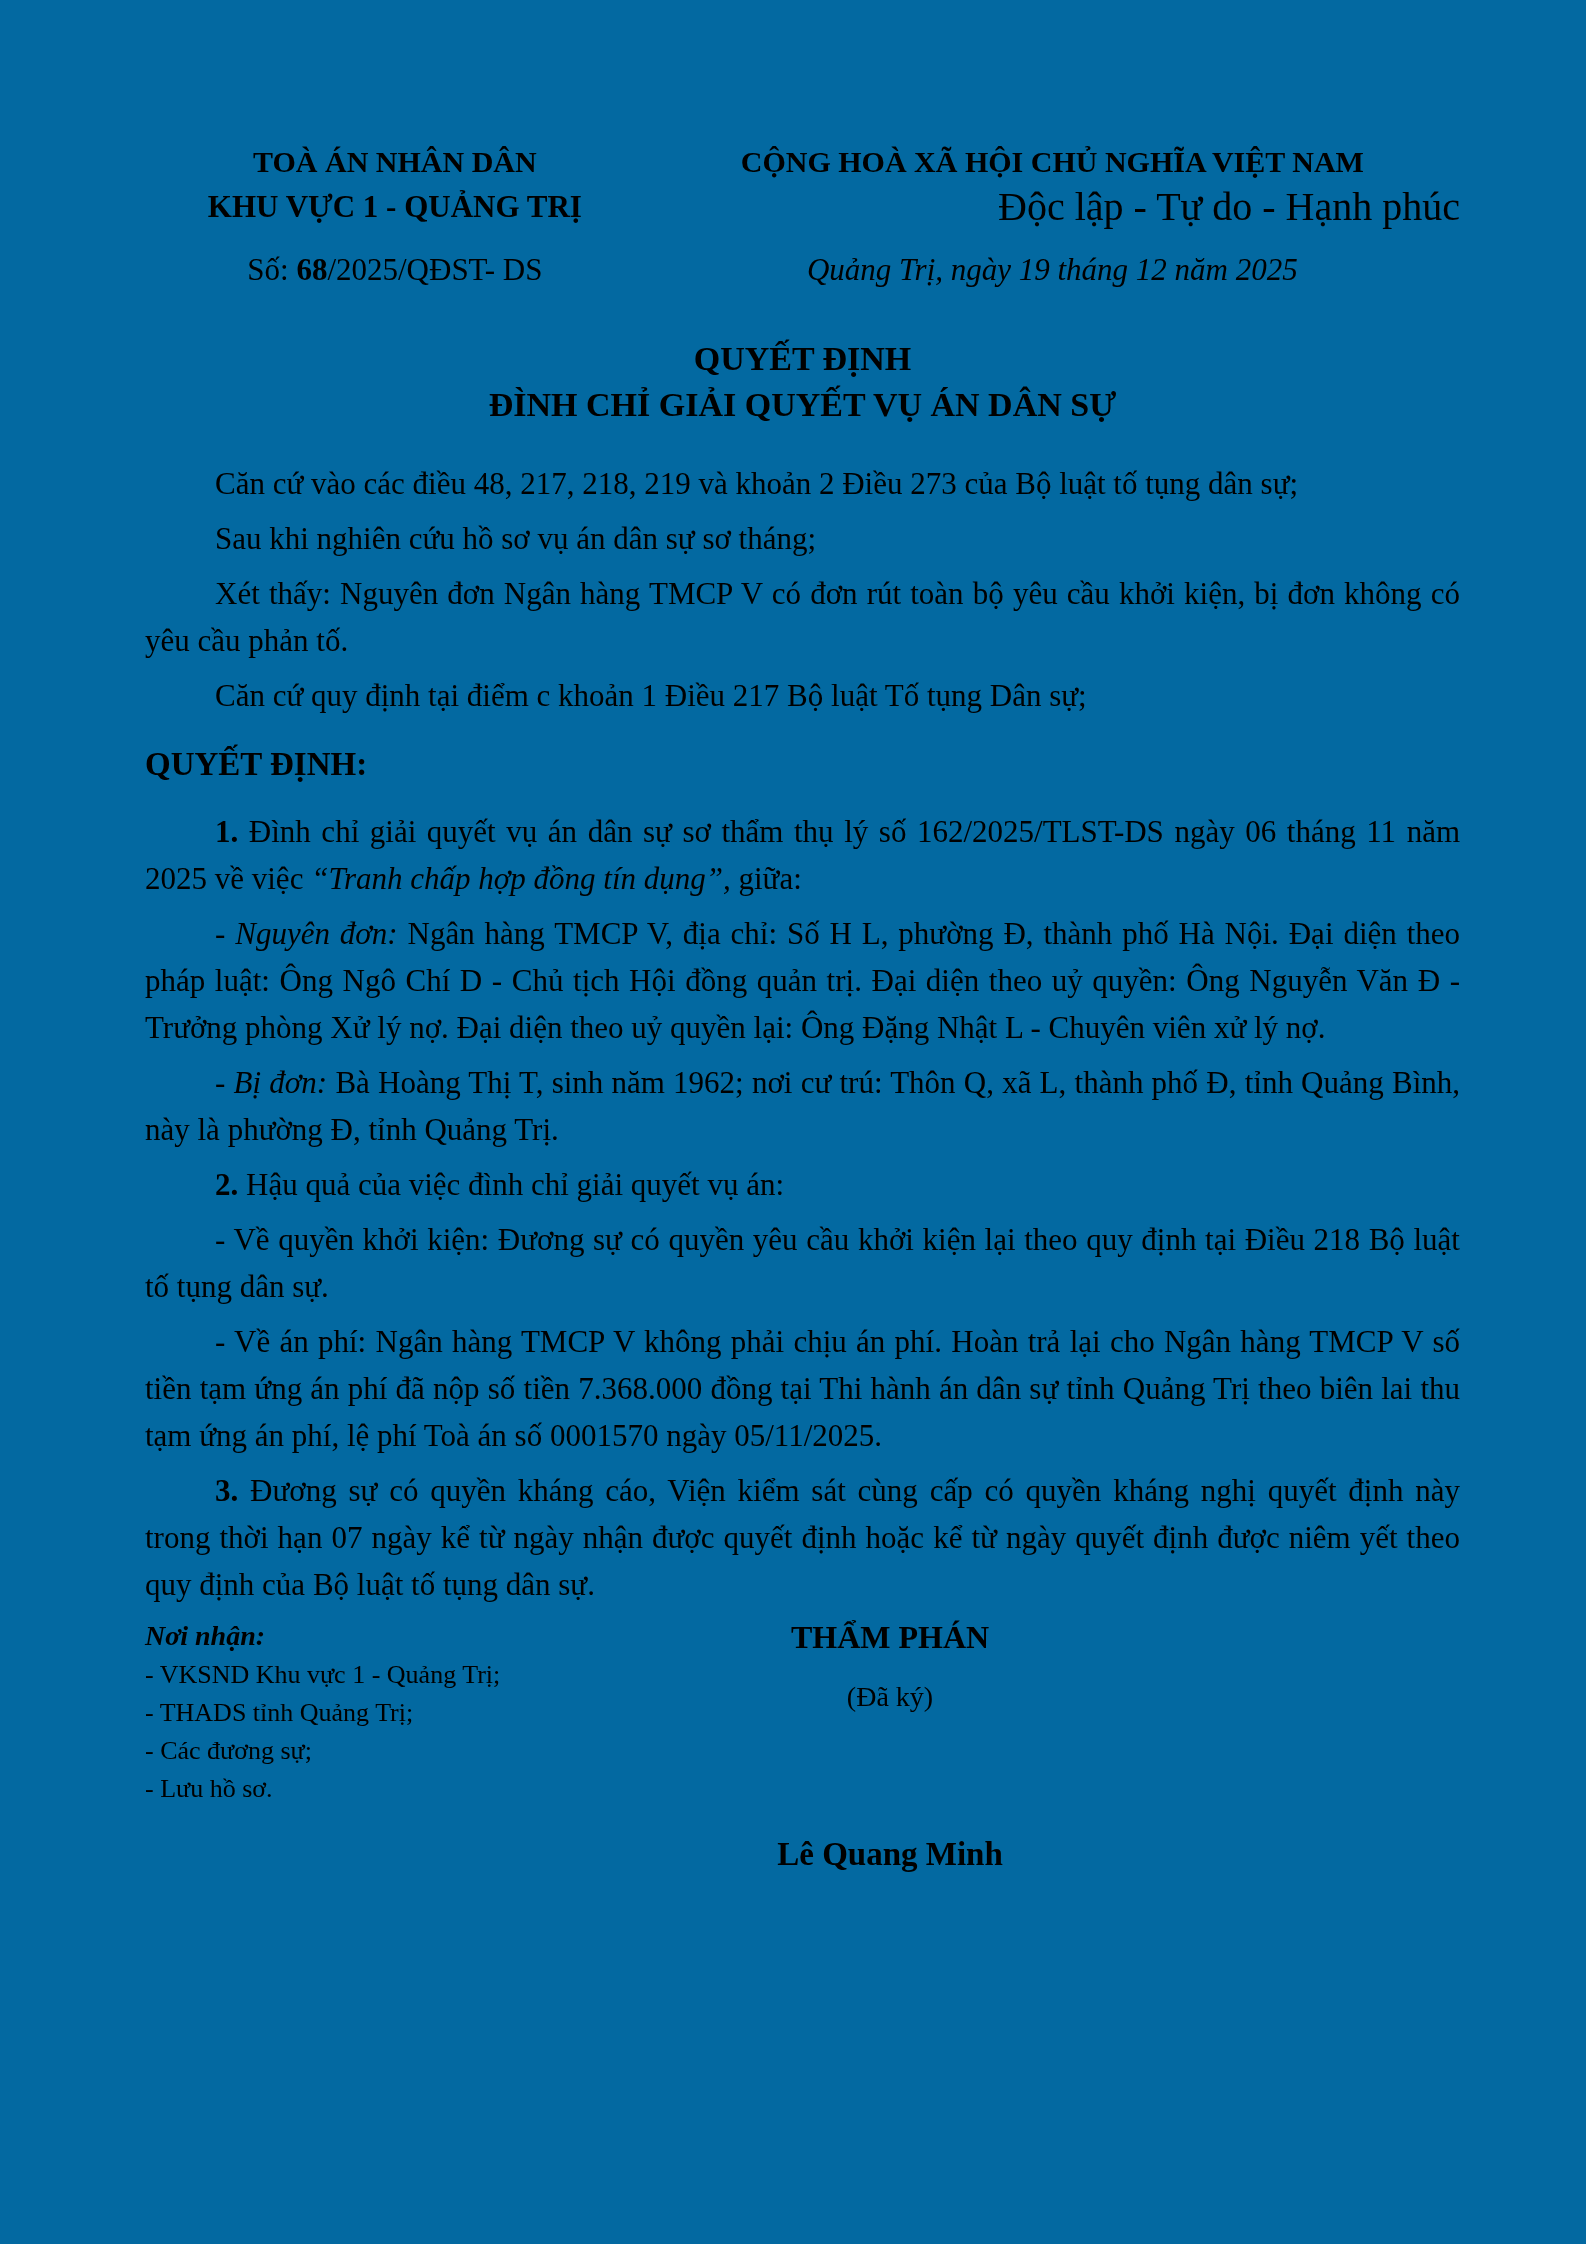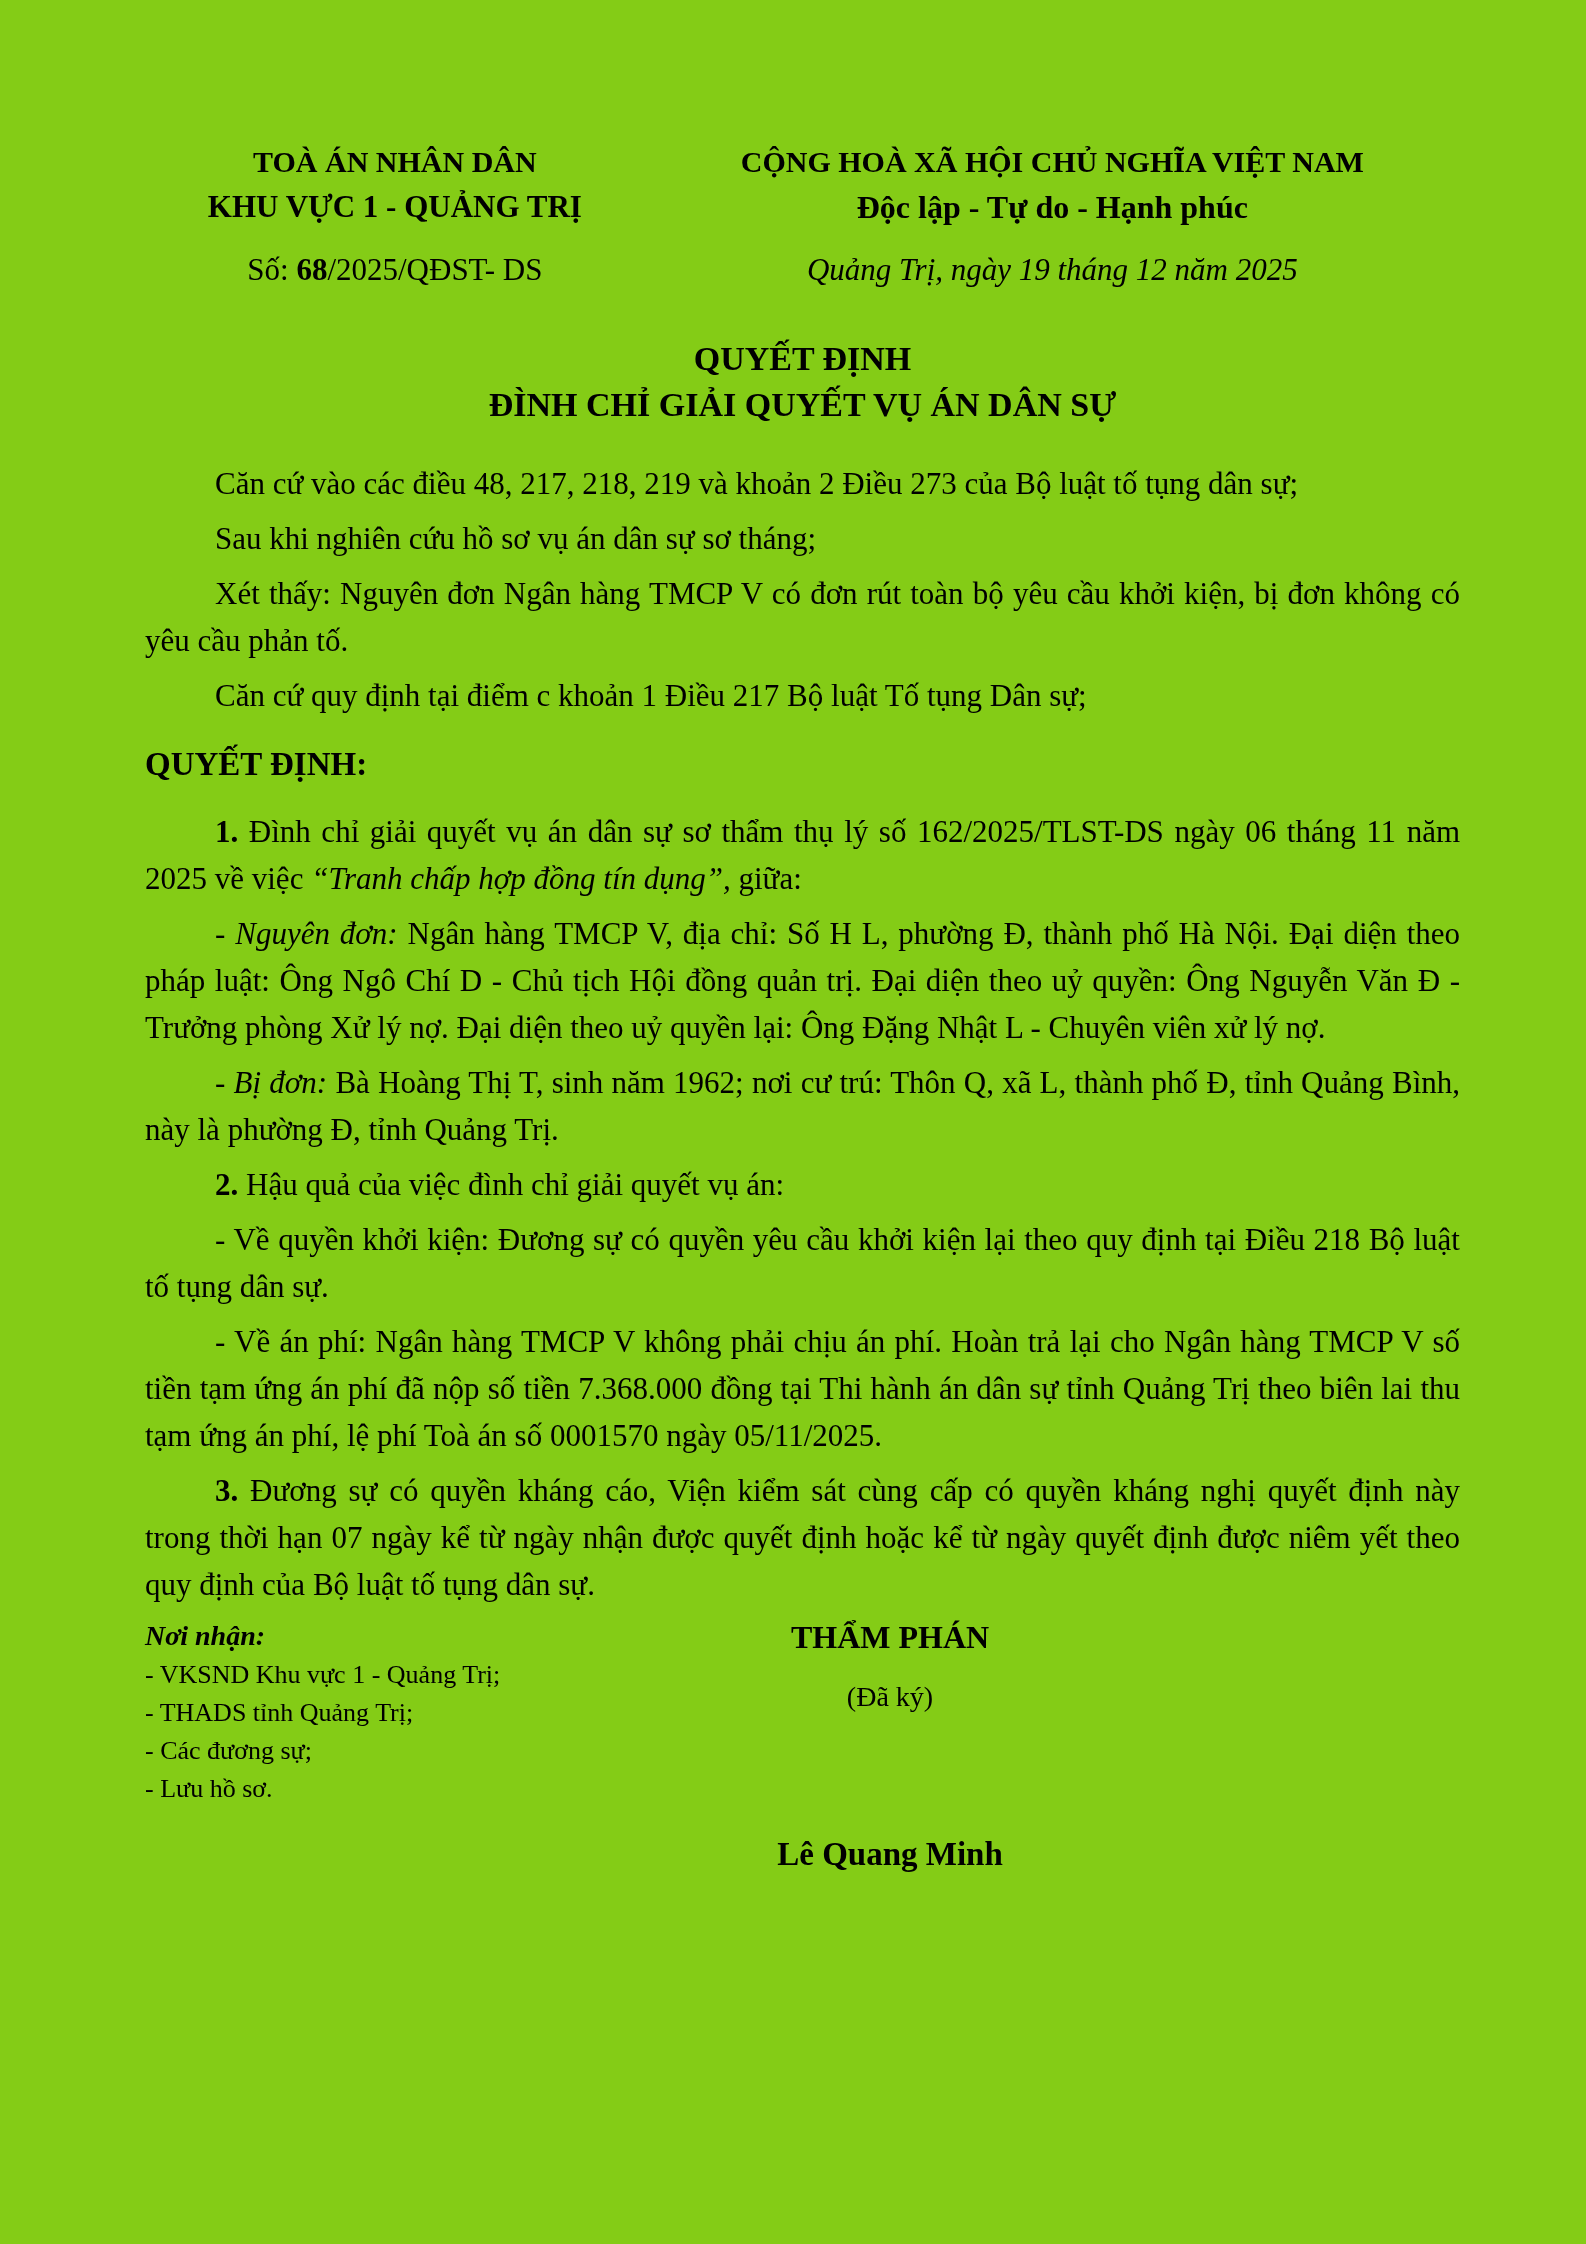--- a/index.html
+++ b/index.html
@@ -4,21 +4,21 @@
 <style>
   html, body {
     margin: 0;
     padding: 0;
     background: #ffffff;
   }
   .page {
     position: relative;
     width: 1586px;
     height: 2244px;
-    background: #84cc16;
+    background: #0369a1;
     color: #000000;
     font-family: "Liberation Serif", "DejaVu Serif", serif;
     font-size: 31px;
     box-sizing: border-box;
     padding: 140px 126px 0 145px;
     overflow: hidden;
   }
   .b { font-weight: bold; }
   .i { font-style: italic; margin-top: 44px; }
 
@@ -50,23 +50,24 @@
     margin-top: 18px;
     font-size: 31px;
     line-height: 44px;
   }
   .nation-line1 {
     font-weight: bold;
     font-size: 30px;
     line-height: 44px;
   }
   .nation-line2 {
-    font-weight: bold;
-    font-size: 32px;
+    font-weight: normal;
+    font-size: 40px;
     line-height: 46px;
+    text-align: right;
   }
   .date-line {
     margin-top: 18px;
     font-style: italic;
     font-size: 31px;
     line-height: 44px;
   }
 
   
   .title-block {

